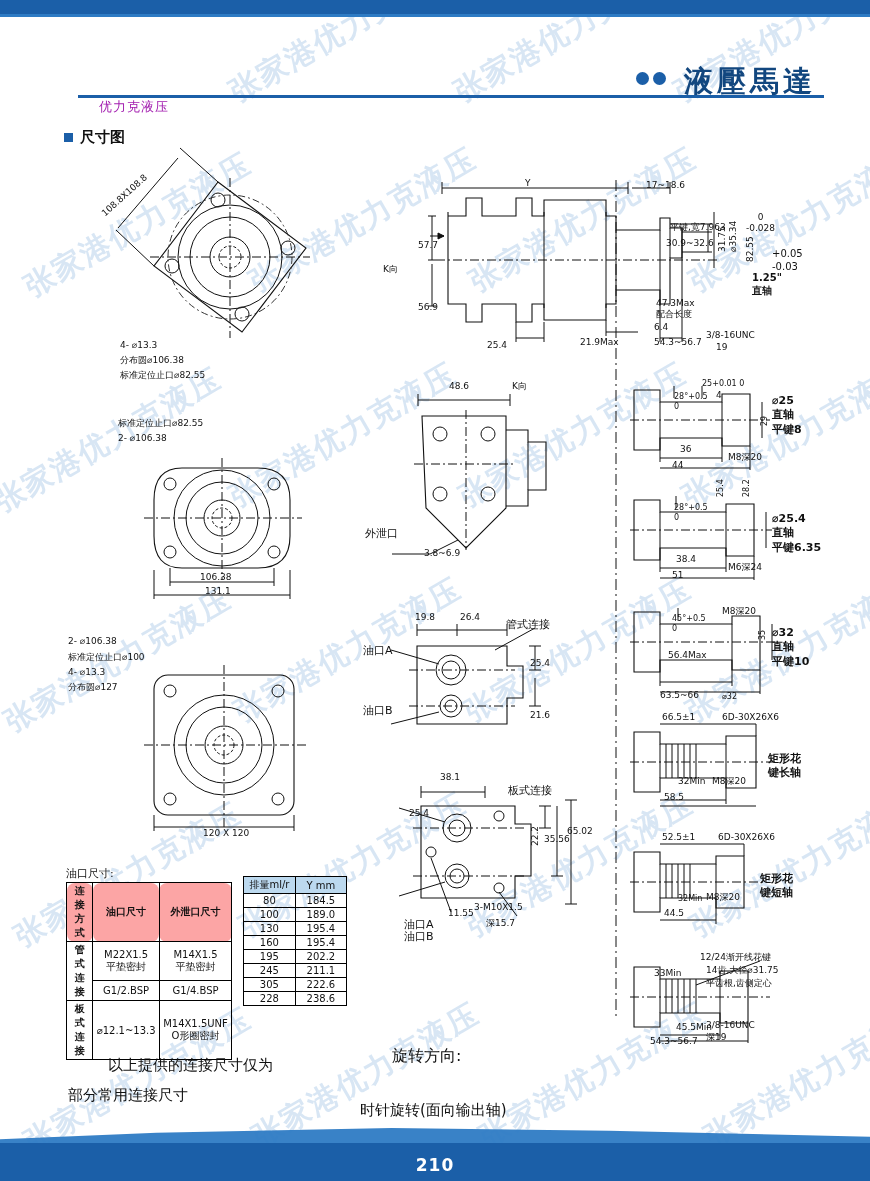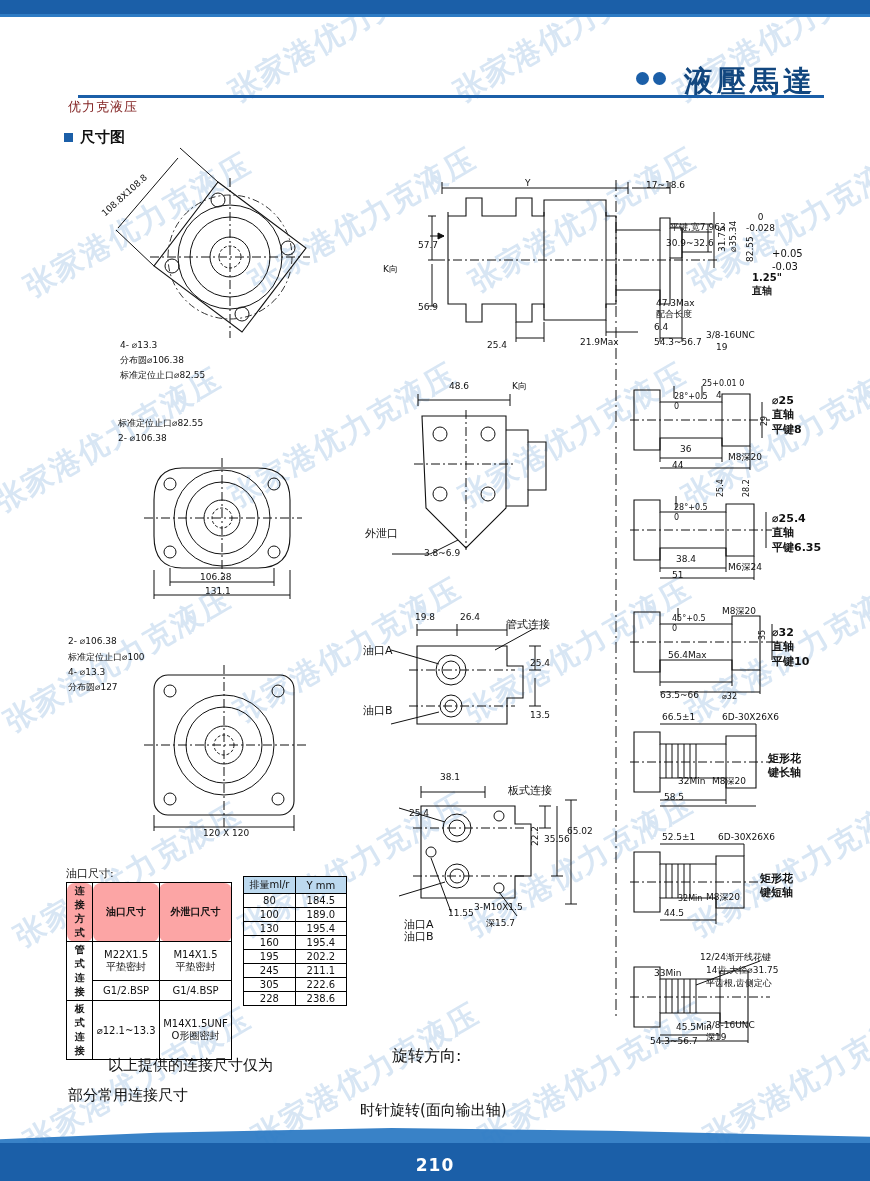--- a/index.html
+++ b/index.html
@@ -34,22 +34,22 @@
   }
   .logo-u:before{
     content:"";position:absolute;left:22px;top:-6px;width:22px;height:26px;
     border:4px solid #1b5fa8;border-top:none;border-radius:0 0 12px 12px;
   }
   .logo-text{
     position:absolute;left:0;top:50px;width:110px;text-align:center;
     font-size:17px;font-weight:bold;color:#1b5fa8;letter-spacing:3px;
   }
   .logo-sub{
-    position:absolute;left:0;top:72px;width:132px;
-    font-size:13px;color:#7f1d1d;letter-spacing:1px;
+    position:absolute;left:0;top:72px;width:132px;text-align:center;
+    font-size:13px;color:#a21caf;letter-spacing:1px;
   }
   .header-rule{position:absolute;left:78px;top:95px;width:746px;height:3px;background:#1b5fa8;}
   .header-title{
     position:absolute;right:54px;top:62px;
     font-size:29px;font-weight:bold;color:#12477f;letter-spacing:4px;
   }
   .header-dots{position:absolute;right:200px;top:70px;width:34px;height:16px;}
   .header-dots i{
     position:absolute;top:2px;width:13px;height:13px;border-radius:50%;
     background:#1b5fa8;display:block;
@@ -418,21 +418,21 @@
 
         <line x1="44" y1="44" x2="-4" y2="30"></line>
         <line x1="44" y1="92" x2="-4" y2="104"></line>
         <line x1="100" y1="30" x2="140" y2="8"></line>
       </g>
     </svg>
   </div>
   <div class="lbl" style="left:415px;top:612px;">19.8</div>
   <div class="lbl" style="left:460px;top:612px;">26.4</div>
   <div class="lbl" style="left:530px;top:658px;">25.4</div>
-  <div class="lbl" style="left:530px;top:710px;">13.5</div>
+  <div class="lbl" style="left:530px;top:710px;">21.6</div>
   <div class="lbl" style="left:363px;top:644px;font-size:11px;">油口A</div>
   <div class="lbl" style="left:363px;top:704px;font-size:11px;">油口B</div>
   <div class="lbl" style="left:506px;top:618px;font-size:11px;">管式连接</div>
 
   <div class="blk" style="left:395px;top:780px;">
     <svg width="240" height="150" viewBox="0 0 240 150">
       <g stroke="#111" fill="none" stroke-width="1">
         <line x1="26" y1="12" x2="90" y2="12"></line>
         <line x1="26" y1="6" x2="26" y2="18"></line>
         <line x1="90" y1="6" x2="90" y2="18"></line>

